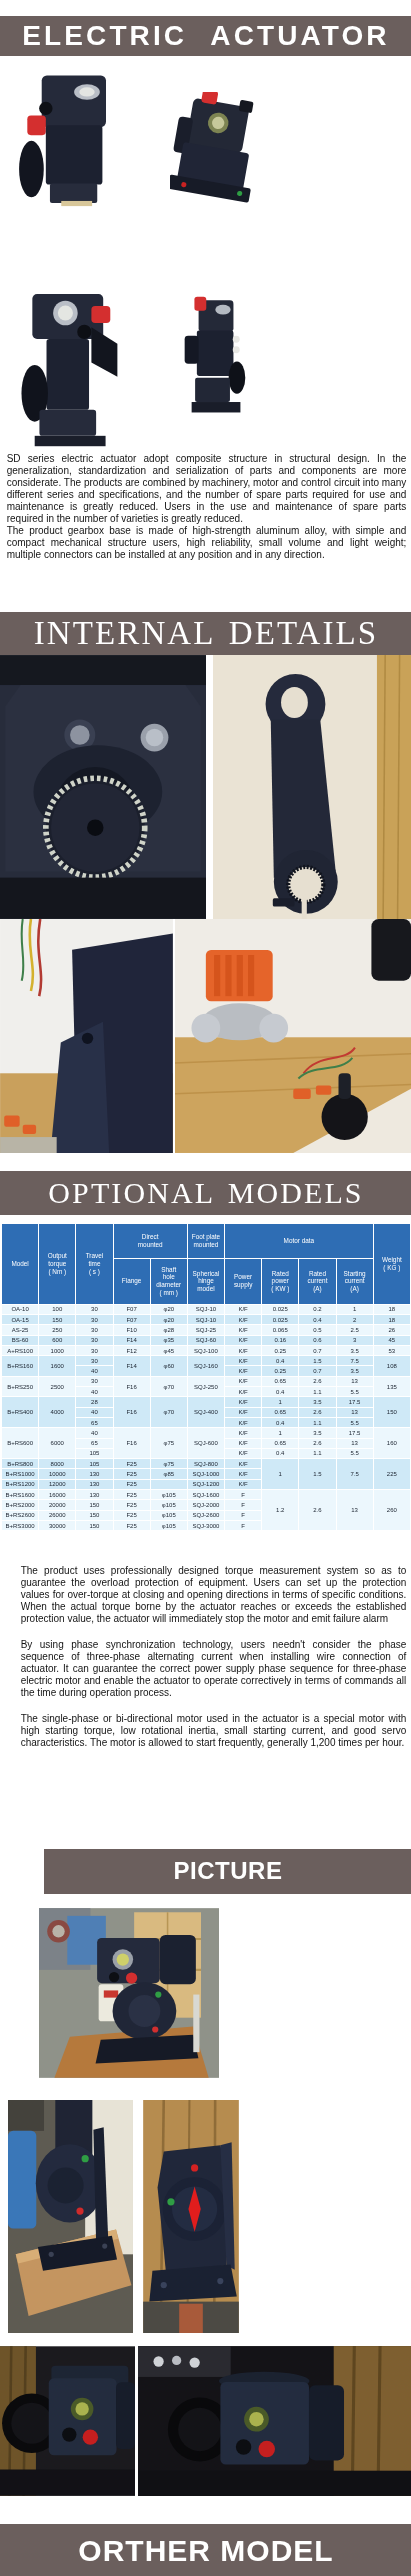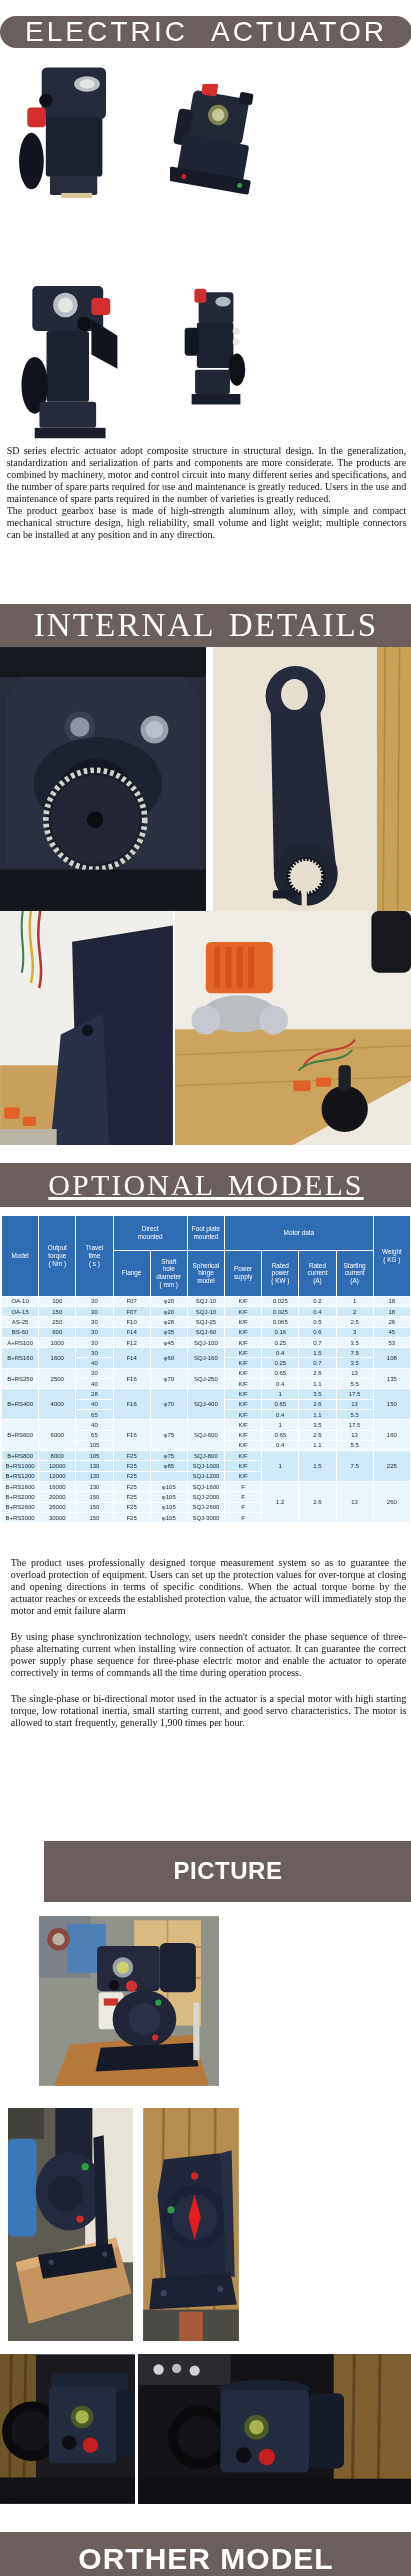--- a/index.html
+++ b/index.html
@@ -3,40 +3,40 @@
 <meta charset="utf-8">
 <style>
   html,body{margin:0;padding:0;}
   body{width:412px;background:#ffffff;font-family:"Liberation Sans",sans-serif;}
   .gap-top{height:15.5px;}
   .gap-a{height:18.5px;}
   .gap-b{height:7.7px;}
   .gap-c{height:28px;}
 
   .banner{background:#6b5f5d;color:#ffffff;display:flex;align-items:center;justify-content:center;overflow:hidden;}
-  .banner-main{height:32px;font-size:28px;font-weight:400;letter-spacing:3.1px;word-spacing:13.4px;border-radius:19px;}
+  .banner-main{height:40px;font-size:28px;font-weight:700;letter-spacing:3.1px;word-spacing:13.4px;}
   .banner-serif{font-family:"Liberation Serif",serif;font-weight:400;}
   .banner-internal{height:43px;font-size:33px;letter-spacing:2.1px;word-spacing:4.1px;}
-  .banner-optional{height:44px;font-size:30px;letter-spacing:2.1px;word-spacing:4.1px;text-decoration:underline;}
-  .banner-picture{height:61px;font-size:24px;font-weight:700;letter-spacing:0.5px;margin-left:44px;}
+  .banner-optional{height:44px;font-size:30px;letter-spacing:2.1px;word-spacing:4.1px;}
+  .banner-picture{height:45px;font-size:24px;font-weight:700;letter-spacing:0.5px;margin-left:44px;}
   .banner-other{height:55px;font-size:30px;font-weight:700;letter-spacing:1px;align-items:center;}
 
   .products{height:394px;position:relative;background:#fff;}
   .internal-row1{height:264px;position:relative;background:#fff;}
   .internal-row2{height:234px;position:relative;background:#fff;}
   .picture-section{height:602px;position:relative;background:#fff;}
   .other-section{height:554px;position:relative;background:#fff;}
   .ph{position:absolute;overflow:hidden;}
   .ph svg{display:block;width:100%;height:100%;}
 
-  .copy{font-family:Liberation Serif, serif;font-size:10px;line-height:12px;color:#141414;text-align:justify;padding-left:6.7px;padding-right:5.7px;box-sizing:border-box;}
+  .copy{font-family:Liberation Sans, sans-serif;font-size:10px;line-height:12px;color:#141414;text-align:justify;padding-left:6.7px;padding-right:5.7px;box-sizing:border-box;}
   .intro{height:162px;padding-top:3.6px;}
   .intro p{margin:0;}
   .features{height:316px;padding-top:32px;}
-  .features p{margin:0 0 14px 4px;}
+  .features p{margin:0 0 14px 14px;}
 
   .table-wrap{height:310px;background:#fff;}
   #spec-table{border-collapse:collapse;table-layout:fixed;width:410px;margin-left:1px;}
   #spec-table col{width:9.0909%;}
   #spec-table th,#spec-table td{border:1px solid #ffffff;text-align:center;vertical-align:middle;padding:0;overflow:hidden;}
   #spec-table thead th{background:#2e6db4;color:#ffffff;font-weight:400;font-size:6.4px;line-height:7.7px;white-space:pre-line;}
   #spec-table thead tr:nth-child(1){height:35px;}
   #spec-table thead tr:nth-child(2){height:46px;}
   #spec-table tbody tr{height:10.3px;}
   #spec-table tbody td{font-size:6px;color:#1c2430;}
@@ -107,21 +107,21 @@
       <rect x="0" y="120" width="40" height="80" rx="10" fill="#141824"></rect>
       <ellipse cx="150" cy="240" rx="24" ry="46" fill="#0e1118"></ellipse>
       <rect x="30" y="240" width="100" height="70" rx="6" fill="#222736"></rect>
       <rect x="20" y="310" width="140" height="30" fill="#191d29"></rect>
     </svg>
   </div>
 </div>
 
 <div class="copy intro">
   <p>SD series electric actuator adopt composite structure in structural design. In the generalization, standardization and serialization of parts and components are more considerate. The products are combined by machinery, motor and control circuit into many different series and specifications, and the number of spare parts required for use and maintenance is greatly reduced. Users in the use and maintenance of spare parts required in the number of varieties is greatly reduced.</p>
-  <p>The product gearbox base is made of high-strength aluminum alloy, with simple and compact mechanical structure design, high reliability, small volume and light weight; multiple connectors can be installed at any position and in any direction.</p>
+  <p>The product gearbox base is made of high-strength aluminum alloy, with simple and compact mechanical structure users, high reliability, small volume and light weight; multiple connectors can be installed at any position and in any direction.</p>
 </div>
 
 <div class="banner banner-serif banner-internal">
   <span>INTERNAL DETAILS</span>
 </div>
 
 <div class="internal-row1">
   <div class="ph" style="left:0;top:0;width:206px;height:264px;" title="Output gear and housing close-up">
     <svg viewBox="0 0 400 512">
       <rect width="400" height="512" fill="#272c3b"></rect>
@@ -491,21 +491,21 @@
           <td>SQJ-3000</td>
           <td>F</td>
         </tr>
       </tbody>
   </table>
 </div>
 
 <div class="copy features">
   <p>The product uses professionally designed torque measurement system so as to guarantee the overload protection of equipment. Users can set up the protection values for over-torque at closing and opening directions in terms of specific conditions. When the actual torque borne by the actuator reaches or exceeds the established protection value, the actuator will immediately stop the motor and emit failure alarm</p>
   <p>By using phase synchronization technology, users needn't consider the phase sequence of three-phase alternating current when installing wire connection of actuator. It can guarantee the correct power supply phase sequence for three-phase electric motor and enable the actuator to operate correctively in terms of commands all the time during operation process.</p>
-  <p>The single-phase or bi-directional motor used in the actuator is a special motor with high starting torque, low rotational inertia, small starting current, and good servo characteristics. The motor is allowed to start frequently, generally 1,900 times per hour.</p>
+  <p>The single-phase or bi-directional motor used in the actuator is a special motor with high starting torque, low rotational inertia, small starting current, and good servo characteristics. The motor is allowed to start frequently, generally 1,200 times per hour.</p>
 </div>
 
 <div class="banner banner-picture">
   <span>PICTURE</span>
 </div>
 
 <div class="picture-section">
   <div class="ph" style="left:39px;top:14.4px;width:180px;height:170px;" title="Actuator standing on wooden table in workshop">
     <svg viewBox="0 0 350 330">
       <rect width="350" height="330" fill="#8f9289"></rect>

